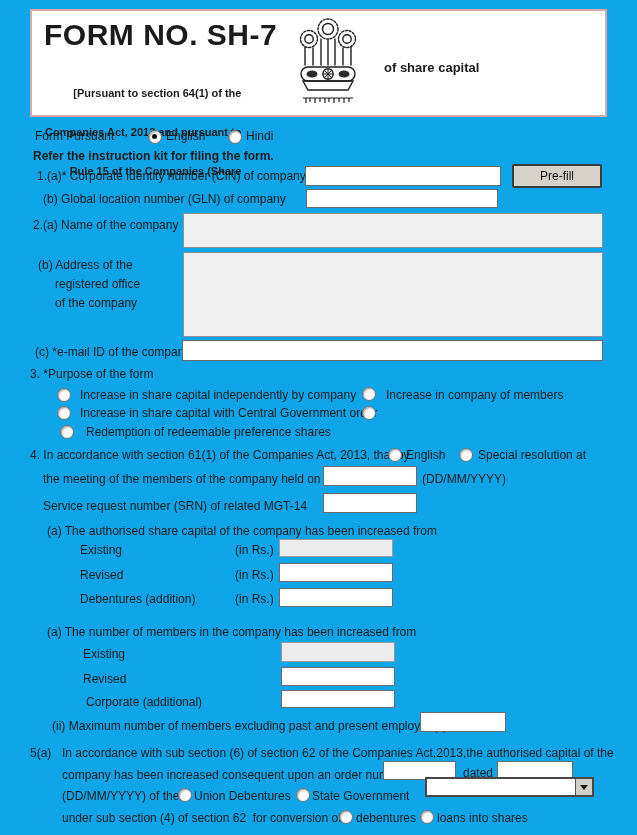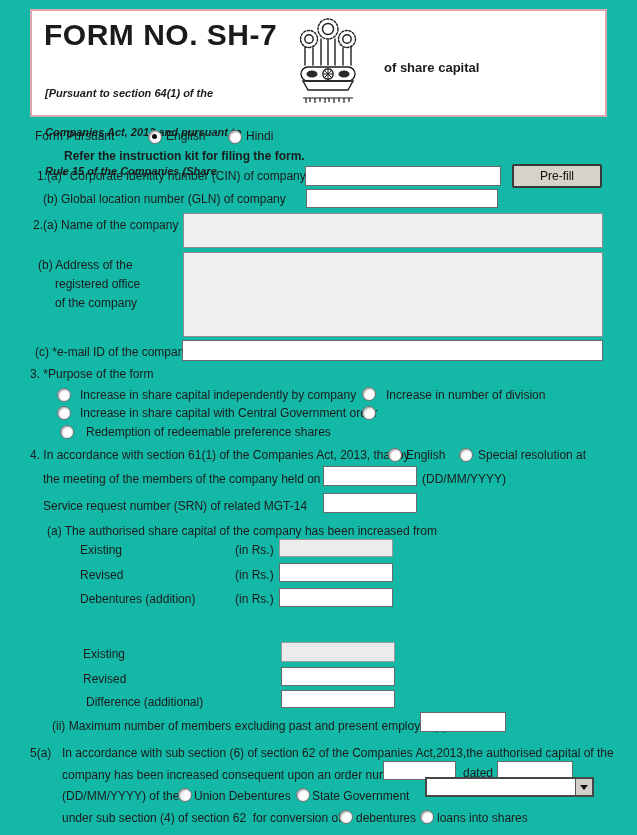--- a/index.html
+++ b/index.html
@@ -1,33 +1,33 @@
 <!DOCTYPE html>
 <html><head>
 <meta charset="utf-8">
 <style>
   html,body{margin:0;padding:0;background:#ffffff;}
-  .page{position:relative;width:637px;height:835px;background:#14b8a6;
+  .page{position:relative;width:637px;height:835px;background:#0ea5e9;
         font-family:"Liberation Sans",sans-serif;color:#1b1b1b;overflow:hidden;}
   .lbl{position:absolute;font-size:12px;line-height:14px;white-space:pre;}
-  .b{font-weight:bold;margin-left:31px;}
+  .b{font-weight:bold;}
   .inp{position:absolute;box-sizing:border-box;border:1px solid #6a6a6a;background:#fff;
        font-size:12px;font-family:inherit;padding:0 3px;color:#111;}
   .inp.gray{background:#ececec;border-color:#9a9a9a;}
   .bigbox{position:absolute;box-sizing:border-box;background:#efefef;border:1px solid #8f8f8f;
           resize:none;font-family:inherit;font-size:12px;padding:2px 4px;color:#111;}
   .radio{position:absolute;width:12px;height:12px;border-radius:50%;background:#fdfdfd;
          border:1px solid #6f6f6f;box-shadow:inset 1px 1px 1.5px rgba(0,0,0,.35);}
   .radio.sel::after{content:"";position:absolute;left:3px;top:3px;width:5px;height:5px;
          background:#0d0d0d;border-radius:50%;}
   .headerbox{position:absolute;left:30px;top:9px;width:577px;height:108px;
          border:2px solid #dba6ad;background:#fff;box-sizing:border-box;}
   .title{position:absolute;left:12px;top:7px;font-size:30px;font-weight:900;letter-spacing:.5px;}
   .subtitle{position:absolute;left:13px;top:50px;font-size:11px;font-weight:bold;
-         font-style:italic;line-height:13px;white-space:pre;}
+         line-height:13px;white-space:pre;text-align:right;}
   .notice{position:absolute;left:352px;top:14px;font-size:13px;font-weight:bold;
          line-height:17px;white-space:pre;}
   .prefill{position:absolute;left:512px;top:164px;width:90px;height:24px;background:#d6d2ca;
          border:2px solid #3a3a3a;border-radius:2px;font-size:12px;font-family:inherit;color:#111;cursor:pointer;}
   .dropdown{position:absolute;left:425px;top:777px;width:169px;height:20px;background:#fff;
          border:2px solid #474747;box-sizing:border-box;font-size:12px;}
   .dd-btn{position:absolute;right:0;top:0;width:16px;height:16px;background:#d2cfc8;
          border-left:1px solid #555;display:flex;align-items:center;justify-content:center;}
   .dd-btn::after{content:"";width:0;height:0;border-left:4px solid transparent;
          border-right:4px solid transparent;border-top:5px solid #111;}
@@ -98,21 +98,21 @@
   <textarea class="bigbox" style="left: 183px; top: 252px; width: 420px; height: 85px;"></textarea>
 
   <div class="lbl" style="left:35px;top:345px">(c) *e-mail ID of the company</div>
   <input class="inp" style="left: 182px; top: 340px; width: 421px; height: 21px;">
 
   <div class="lbl" style="left:30px;top:367px">3. *Purpose of the form</div>
 
   <span class="radio" style="left:57px;top:388px"></span>
   <div class="lbl" style="left:80px;top:388px">Increase in share capital independently by company</div>
   <span class="radio" style="left:362px;top:387px"></span>
-  <div class="lbl" style="left:386px;top:388px">Increase in number of division</div>
+  <div class="lbl" style="left:386px;top:388px">Increase in company of members</div>
 
   <span class="radio" style="left:57px;top:406px"></span>
   <div class="lbl" style="left:80px;top:406px">Increase in share capital with Central Government order</div>
   <span class="radio" style="left:362px;top:406px"></span>
 
   <span class="radio" style="left:60px;top:425px"></span>
   <div class="lbl" style="left:86px;top:425px">Redemption of redeemable preference shares</div>
 
   <div class="lbl" style="left:30px;top:448px">4. In accordance with section 61(1) of the Companies Act, 2013, that by</div>
   <span class="radio" style="left:388px;top:448px"></span>
@@ -134,28 +134,29 @@
   <input class="inp gray" style="left: 279px; top: 539px; width: 114px; height: 18px;">
 
   <div class="lbl" style="left:80px;top:568px">Revised</div>
   <div class="lbl" style="left:235px;top:568px">(in Rs.)</div>
   <input class="inp" style="left: 279px; top: 563px; width: 114px; height: 19px;">
 
   <div class="lbl" style="left:80px;top:592px">Debentures (addition)</div>
   <div class="lbl" style="left:235px;top:592px">(in Rs.)</div>
   <input class="inp" style="left: 279px; top: 588px; width: 114px; height: 19px;">
 
+  <div class="lbl" style="left:47px;top:625px">(a) The number of members in the company has been increased from</div>
 
   <div class="lbl" style="left:83px;top:647px">Existing</div>
   <input class="inp gray" style="left: 281px; top: 642px; width: 114px; height: 20px;">
 
   <div class="lbl" style="left:83px;top:672px">Revised</div>
   <input class="inp" style="left: 281px; top: 667px; width: 114px; height: 19px;">
 
-  <div class="lbl" style="left:86px;top:695px">Difference (additional)</div>
+  <div class="lbl" style="left:86px;top:695px">Corporate (additional)</div>
   <input class="inp" style="left: 281px; top: 690px; width: 114px; height: 18px;">
 
   <div class="lbl" style="left:52px;top:719px">(ii) Maximum number of members excluding past and present employee(s)</div>
   <input class="inp" style="left: 420px; top: 712px; width: 86px; height: 20px;">
 
   <div class="lbl" style="left:30px;top:746px">5(a)</div>
   <div class="lbl" style="left:62px;top:746px">In accordance with sub section (6) of section 62 of the Companies Act,2013,the authorised capital of the</div>
 
   <div class="lbl" style="left:62px;top:768px">company has been increased consequent upon an order number</div>
   <input class="inp" style="left: 383px; top: 761px; width: 73px; height: 19px;">

